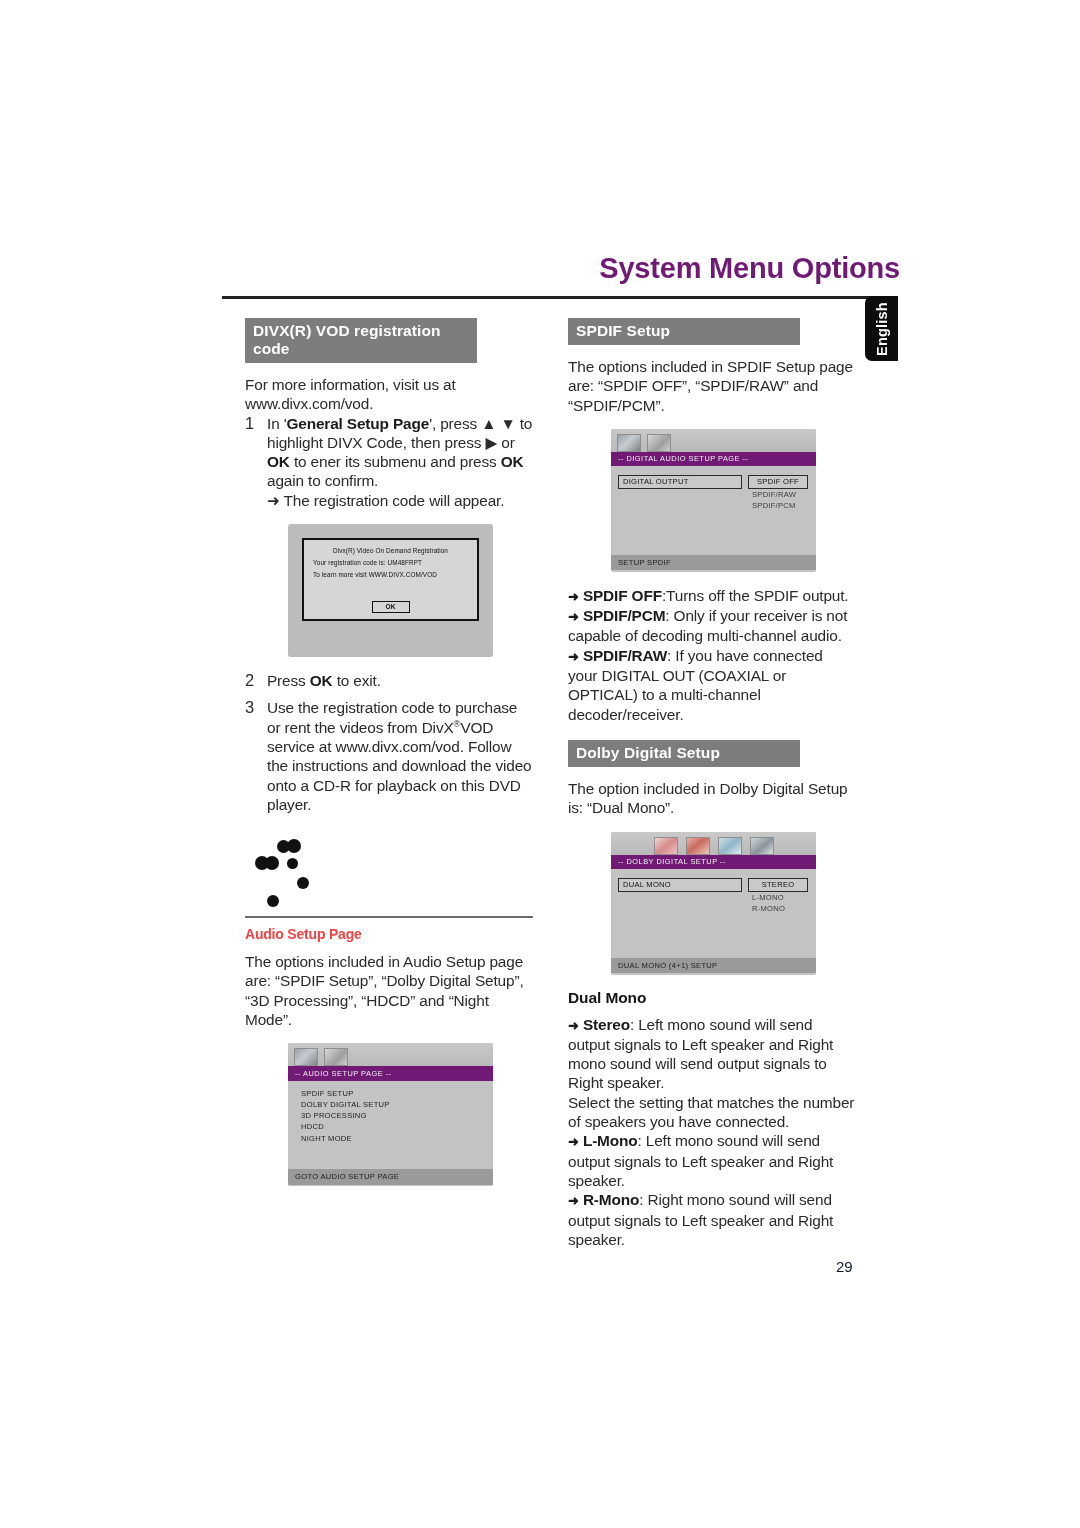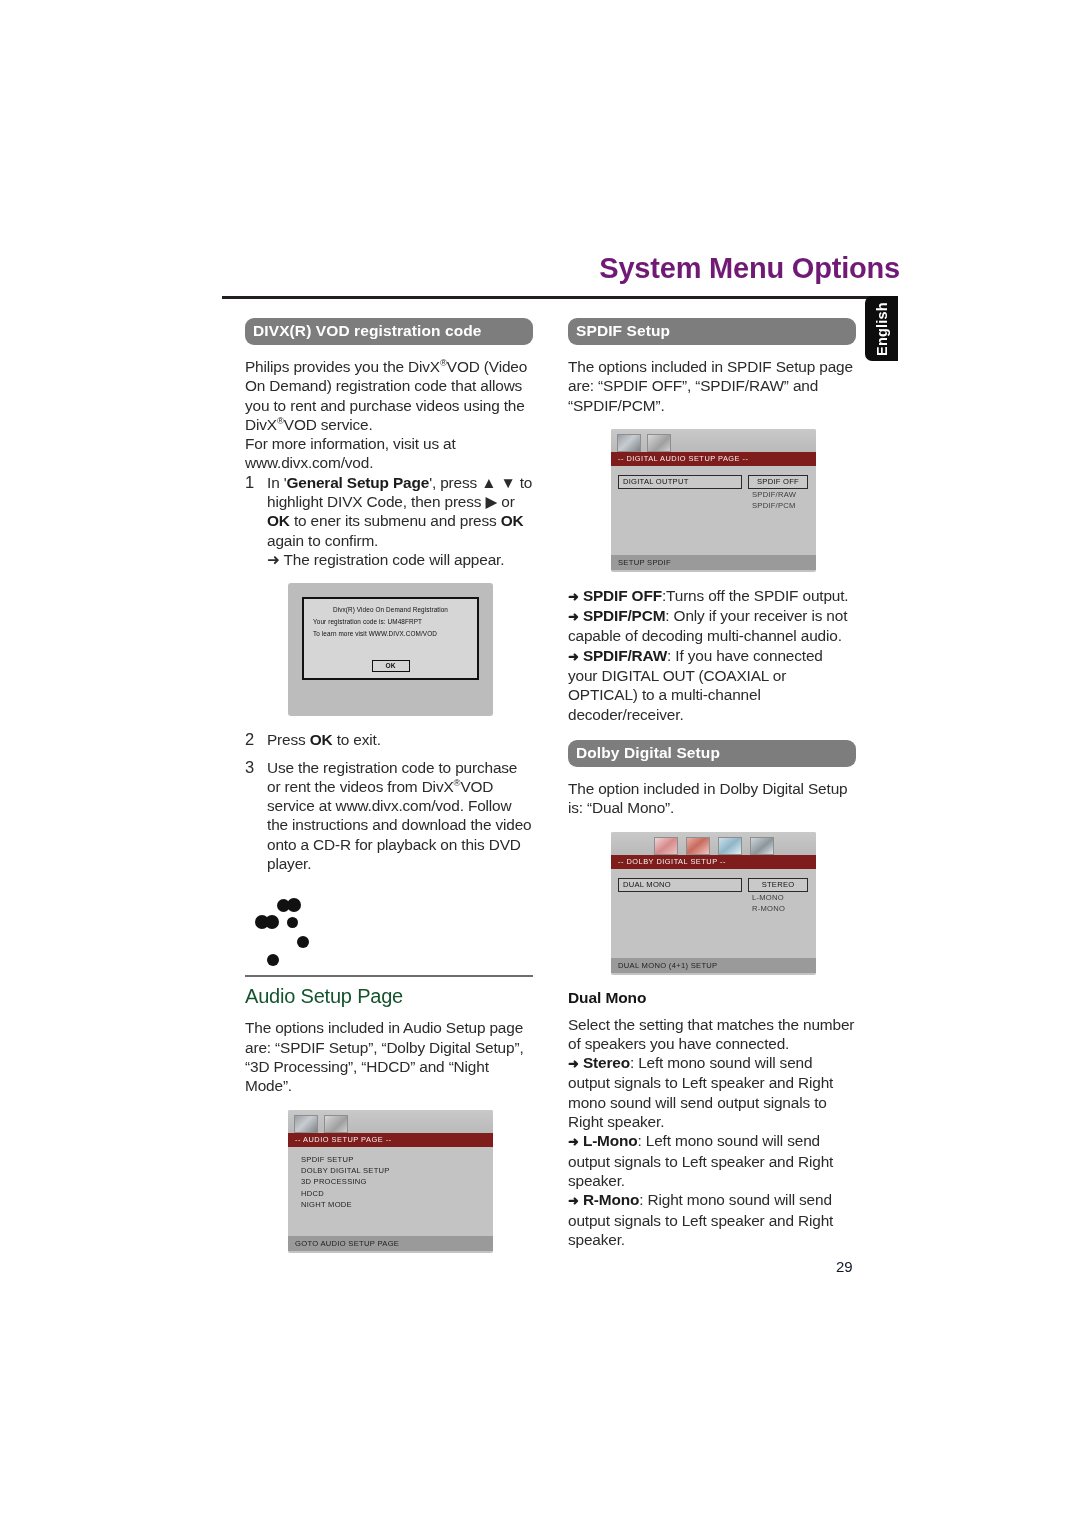--- a/index.html
+++ b/index.html
@@ -76,21 +76,21 @@
   
   .bar-heading {
     background: #7d7d7d;
     color: #ffffff;
     font-size: 15.5px;
     font-weight: bold;
     padding: 4px 8px 5px 8px;
     letter-spacing: 0.1px;
     box-sizing: border-box;
   }
-  .bar-heading.wide { width: 288px; border-radius: 9px; }
+  .bar-heading.wide { width: 232px; }
 
   
   p.body {
     font-size: 15.4px;
     line-height: 19.3px;
     margin: 0;
     color: #2c2a2b;
     letter-spacing: -0.15px;
   }
   .gap-8  { height: 8px; }
@@ -202,21 +202,21 @@
     position: relative;
     overflow: hidden;
   }
   .osd-icon.ic-video  { background: linear-gradient(135deg,#9aa0a6 0%,#c8ccd0 45%,#7d8488 100%); }
   .osd-icon.ic-audio  { background: linear-gradient(135deg,#d9d9d9 0%,#9f9f9f 60%,#cfcfcf 100%); }
   .osd-icon.ic-p1     { background: linear-gradient(140deg,#f0d8d8 0%,#d78a8a 50%,#e8c4c4 100%); }
   .osd-icon.ic-p2     { background: linear-gradient(140deg,#e8b0a8 0%,#c96a5e 45%,#efc9c0 100%); }
   .osd-icon.ic-p3     { background: linear-gradient(140deg,#cfe0e8 0%,#8fb6c8 50%,#e3eef3 100%); }
   .osd-icon.ic-p4     { background: linear-gradient(140deg,#cfd6da 0%,#8b969c 55%,#dde3e6 100%); }
   .osd-titlebar {
-    background: #7f1d1d;
+    background: #701a75;
     color: #f2f2f2;
     font-size: 7.4px;
     letter-spacing: 0.5px;
     padding: 2.5px 0 3px 7px;
     font-weight: normal;
   }
   .osd-body {
     position: relative;
     height: 97px;
     background: #c3c3c3;
@@ -295,23 +295,23 @@
     border-radius: 50%;
   }
 
   
   .sec-rule {
     height: 2px;
     background: #6d6d6d;
     width: 288px;
   }
   .sec-title {
-    font-size: 20px;
-    font-weight: normal;
-    color: #14532d;
+    font-size: 14px;
+    font-weight: bold;
+    color: #ef4444;
     margin: 8px 0 10px 0;
     letter-spacing: -0.2px;
   }
 
   .sub-title {
     font-size: 15.5px;
     font-weight: bold;
     color: #151515;
     letter-spacing: -0.1px;
   }
@@ -336,23 +336,20 @@
   <div class="lang-tab">
     <span>English</span>
   </div>
 
   <div class="col col-left">
 
     <div class="bar-heading wide">DIVX(R) VOD registration code</div>
 
     <div class="gap-12"></div>
 
-    <p class="body">
-      <span>Philips provides you the DivX</span><sup class="reg">®</sup><span>VOD (Video On Demand) registration code that allows you to rent and purchase videos using the DivX</span><sup class="reg">®</sup><span>VOD service.</span>
-    </p>
 
     <p class="body">For more information, visit us at www.divx.com/vod.</p>
 
     <div class="step">
       <div class="step-num">1</div>
       <div class="step-body">
         <span>In '</span><b>General Setup Page</b><span>', press ▲ ▼ to highlight DIVX Code, then press ▶ or </span><b>OK</b><span> to ener its submenu and press </span><b>OK</b><span> again to confirm.</span>
         <span class="arrow-line">➜ The registration code will appear.</span>
       </div>
     </div>
@@ -494,25 +491,25 @@
         <div class="osd-footer">DUAL MONO (4+1) SETUP</div>
       </div>
     </div>
 
     <div class="gap-14"></div>
 
     <div class="sub-title">Dual Mono</div>
 
     <div class="gap-8"></div>
 
-    <p class="body">Select the setting that matches the number of speakers you have connected.</p>
-
     <p class="body">
       <b class="arrow">➜</b> <b>Stereo</b><span>: Left mono sound will send output signals to Left speaker and Right mono sound will send output signals to Right speaker.</span>
     </p>
+
+    <p class="body">Select the setting that matches the number of speakers you have connected.</p>
     <p class="body">
       <b class="arrow">➜</b> <b>L-Mono</b><span>: Left mono sound will send output signals to Left speaker and Right speaker.</span>
     </p>
     <p class="body">
       <b class="arrow">➜</b> <b>R-Mono</b><span>: Right mono sound will send output signals to Left speaker and Right speaker.</span>
     </p>
 
   </div>
 
   <div class="page-num">29</div>

